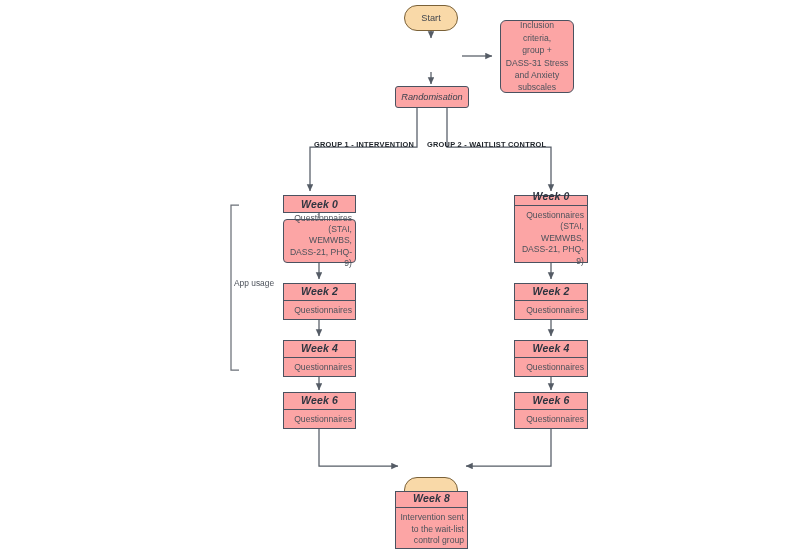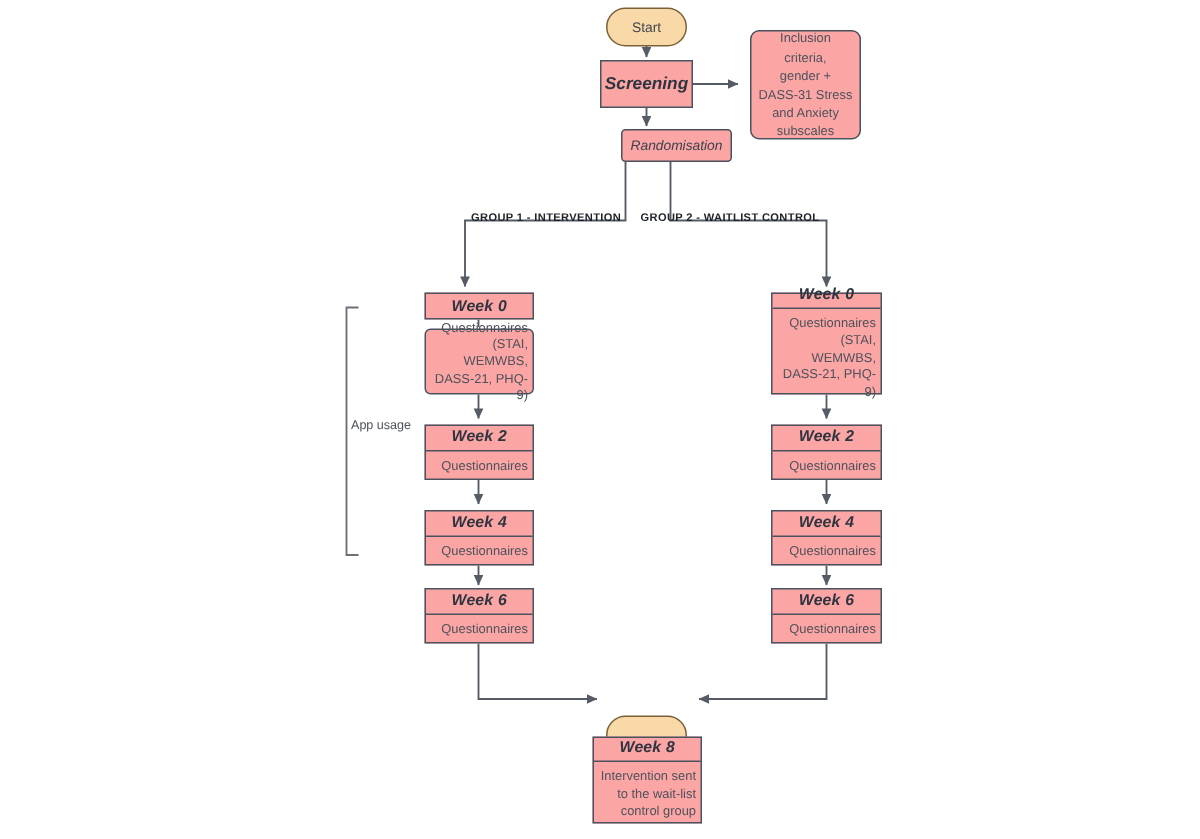--- a/index.html
+++ b/index.html
@@ -141,35 +141,32 @@
       <path d="M431,479 L431,489" marker-end="url(#arrow)"></path>
 
       <path d="M239,205 L231,205 L231,370 L239,370" stroke="#6b7078"></path>
     </g>
   </svg>
 
   <div class="node term" style="left:404px; top:5px; width:54px; height:26px;">
     <div class="term-txt">Start</div>
   </div>
 
-  <div class="node" style="left:400px; top:40px; width:62px; height:32px; justify-content:center;">
-    <div class="screen-txt">Screening</div>
-  </div>
 
   <div class="node" style="left:500px; top:20px; width:74px; height:73px; border-radius:6px; justify-content:center;">
     <div class="crit-txt">
       <span>Inclusion criteria,</span><br>
-      <span>gender +</span><br>
+      <span>group +</span><br>
       <span>DASS-31 Stress</span><br>
       <span>and Anxiety</span><br>
       <span>subscales</span>
     </div>
   </div>
 
-  <div class="node" style="left:414px; top:86px; width:74px; height:22px; border-radius:3px; justify-content:center;">
+  <div class="node" style="left:395px; top:86px; width:74px; height:22px; border-radius:3px; justify-content:center;">
     <div class="rand-txt">Randomisation</div>
   </div>
 
   <div class="edge-label" style="left:314px; top:140px;">GROUP 1 - INTERVENTION</div>
   <div class="edge-label" style="left:427px; top:140px;">GROUP 2 - WAITLIST CONTROL</div>
 
   <div class="bracket-label" style="left:234px; top:278px;">App usage</div>
 
   <div class="node" style="left:283px; top:195px; width:73px; height:18px; justify-content:center;">
     <div class="hdr">Week 0</div>

